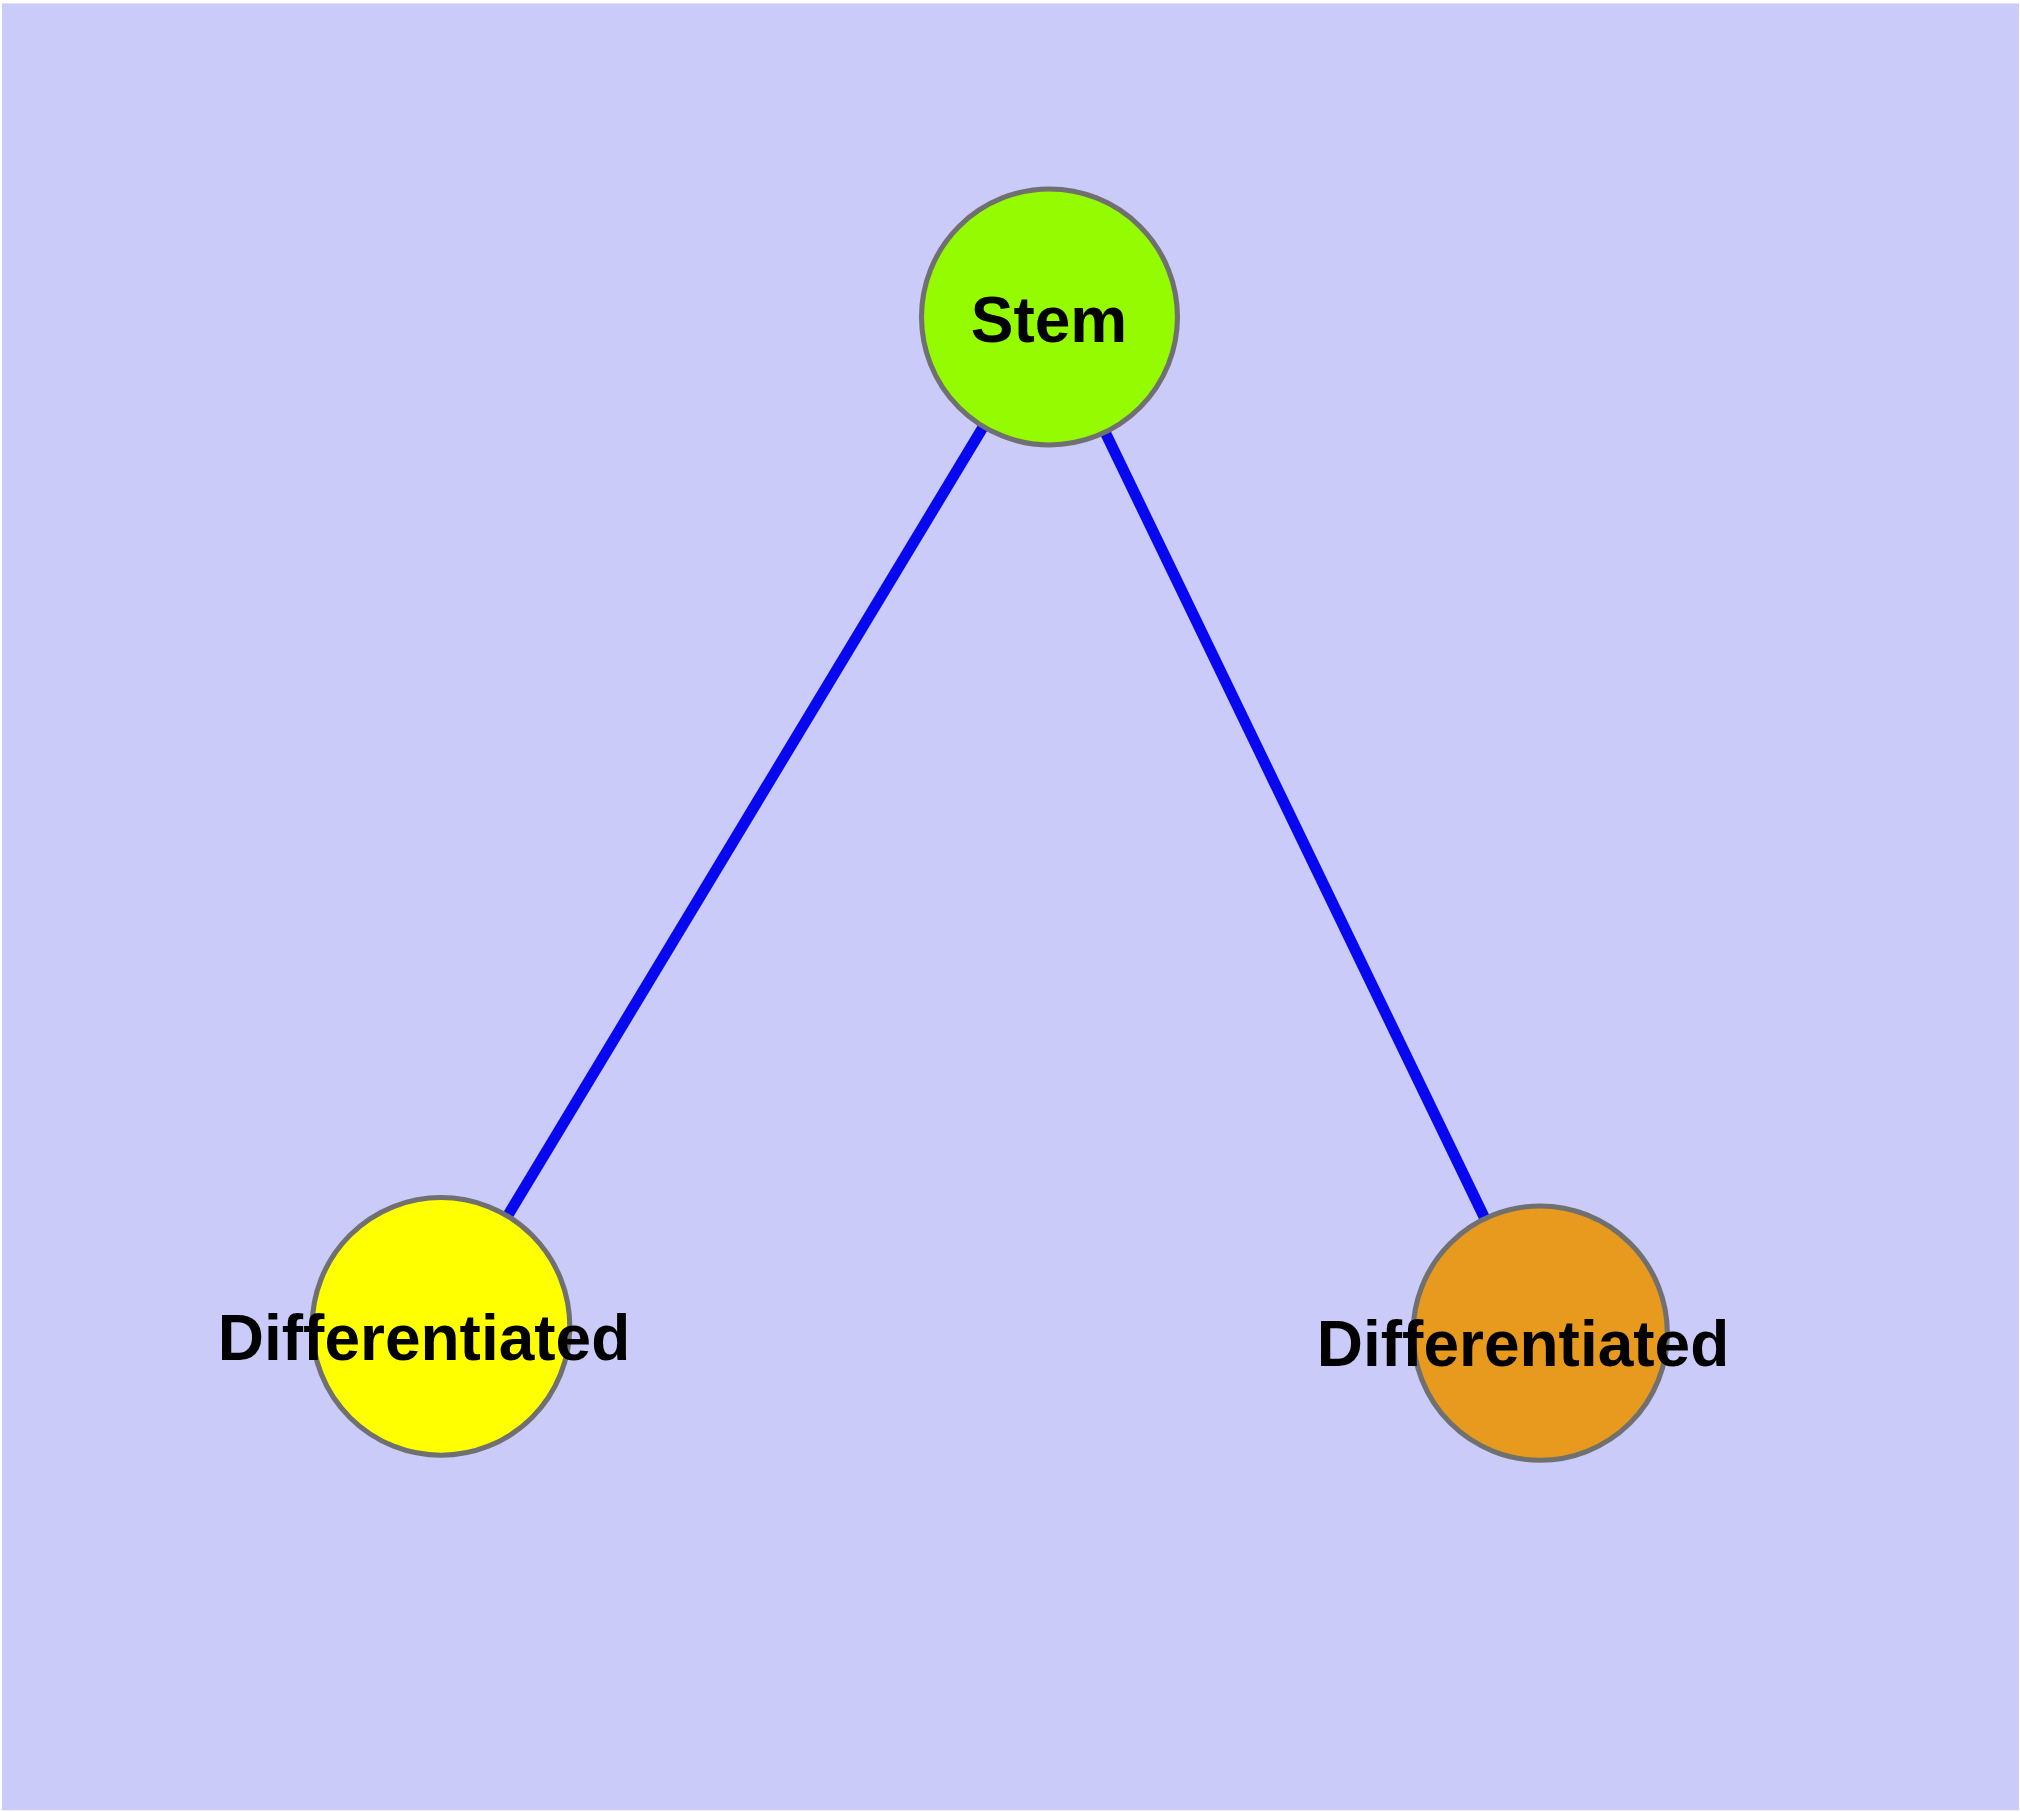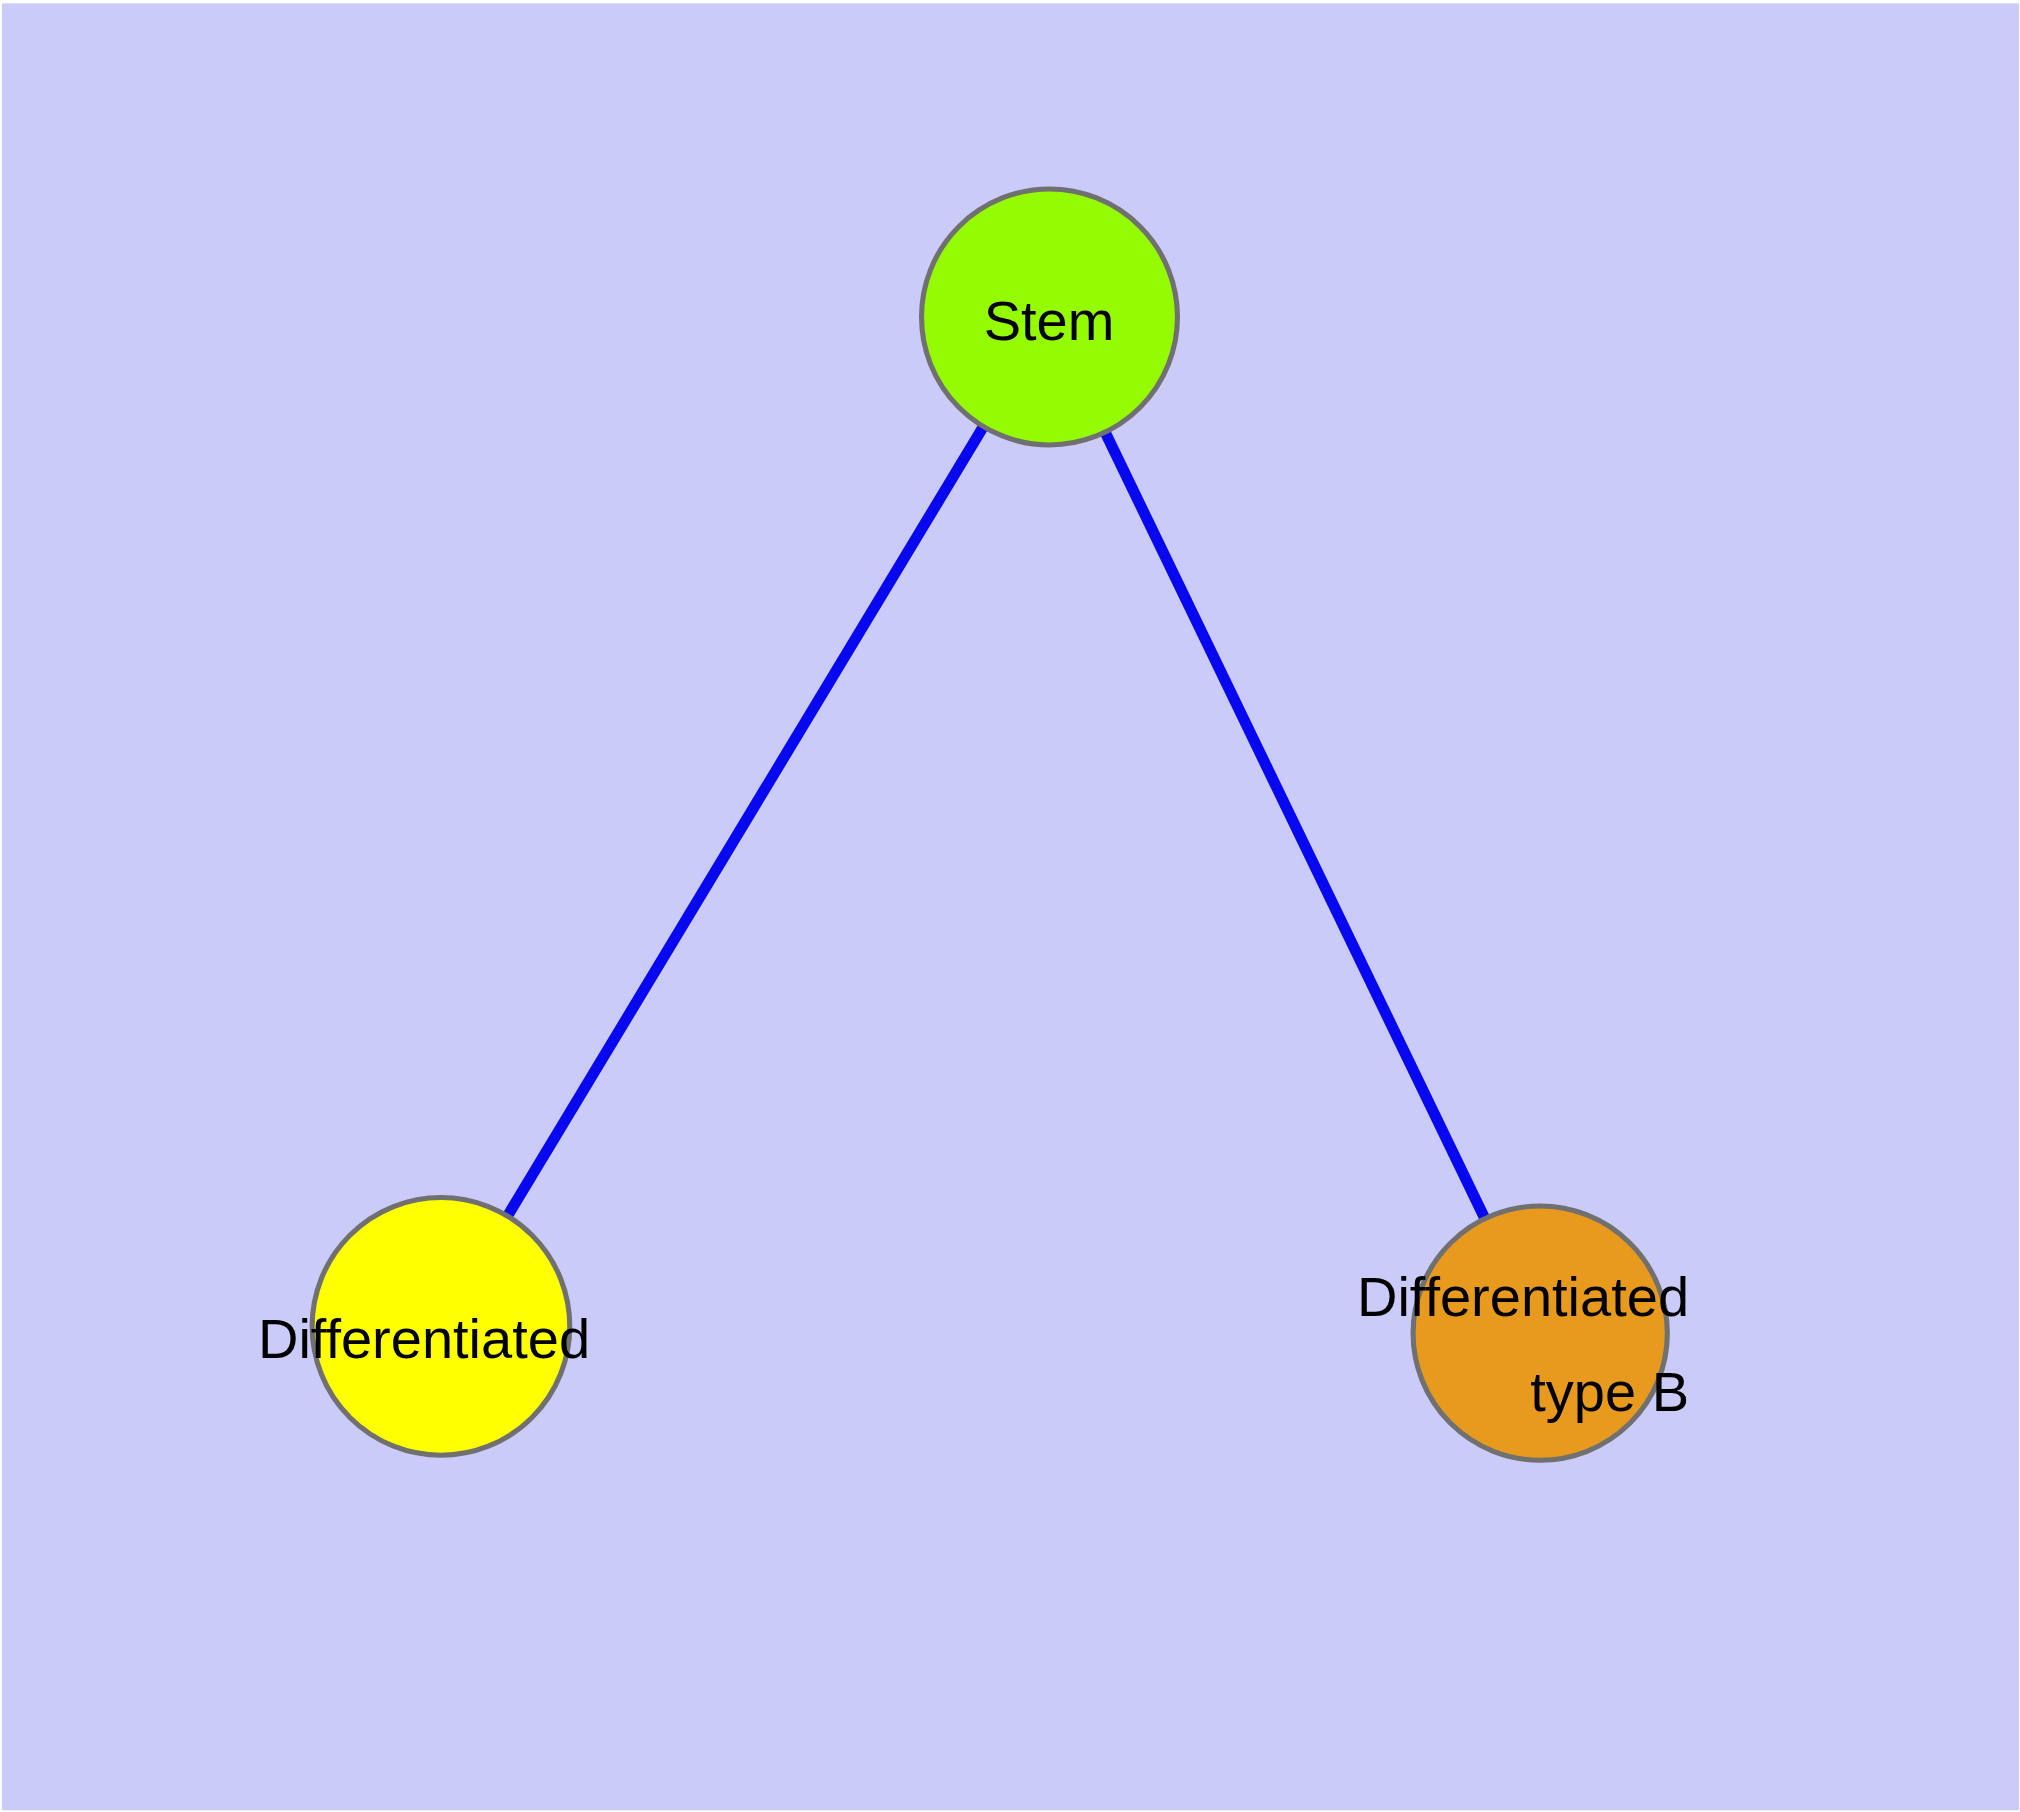--- a/index.html
+++ b/index.html
@@ -20,23 +20,23 @@
   svg.graph {
     position: absolute;
     left: 0; top: 0;
     width: 2021px;
     height: 1812px;
     display: block;
   }
   .node-label {
     position: absolute;
     transform: translate(-50%, -50%);
-    text-align: right;
-    font-weight: normal;
-    font-size: 56px;
+    text-align: left;
+    font-weight: bold;
+    font-size: 64px;
     line-height: 95px;
     color: #000000;
     white-space: nowrap;
     pointer-events: none;
   }
   .label-stem { left: 1049px; top: 320px; }
   .label-a    { left: 424px;  top: 1338px; }
   .label-b    { left: 1523px; top: 1344px; }
 </style>
 </head>
@@ -59,17 +59,16 @@
   <div class="node-label label-stem">
     <div>Stem</div>
   </div>
 
   <div class="node-label label-a">
     <div>Differentiated</div>
   </div>
 
   <div class="node-label label-b">
     <div>Differentiated</div>
-    <div>type B</div>
   </div>
 
 </div>
 
 
 </body></html>

